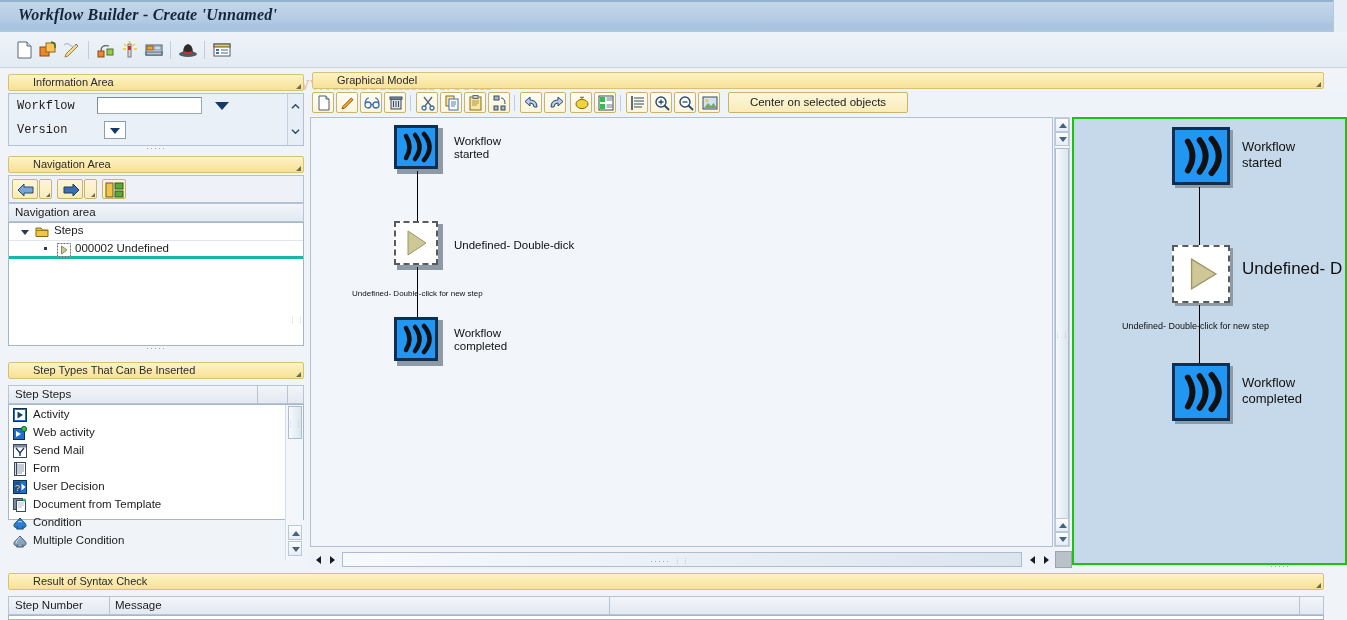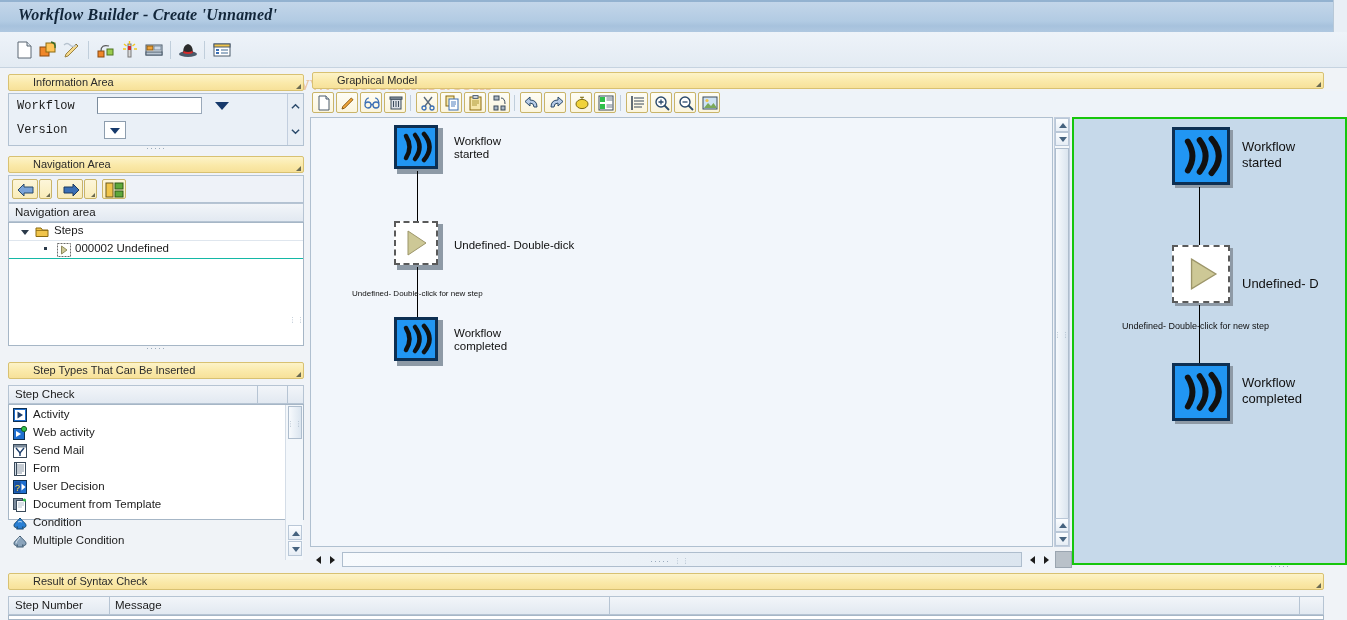--- a/index.html
+++ b/index.html
@@ -379,42 +379,42 @@
     <svg style="position:absolute;left:12px;top:6px" width="9" height="7" viewBox="0 0 9 7">
       <path d="M0 1 L8 1 L4 6 Z" fill="#2b3a4a"></path>
     </svg>
     <svg style="position:absolute;left:26px;top:2px" width="14" height="13" viewBox="0 0 14 13">
       <path d="M1 3 h5 l1.5 2 h5.5 v6.5 h-12 z" fill="#f0c44a" stroke="#8a6a10"></path>
       <path d="M1 5.5 h12" stroke="#8a6a10" stroke-width=".8"></path>
     </svg>
     <span class="txt" style="left:45px">Steps</span>
   </div>
 
-  <div class="treerow" style="left:0; top:18px; width:294px; border-bottom:1px solid #14b8a6;">
+  <div class="treerow" style="left:0; top:18px; width:294px; border-bottom:3px solid #14b8a6;">
     <span style="position:absolute;left:35px;top:6px;width:3px;height:3px;background:#2b3a4a;"></span>
     <svg style="position:absolute;left:48px;top:2px" width="14" height="14" viewBox="0 0 14 14">
       <rect x="0.5" y="0.5" width="13" height="13" fill="#ffffff" stroke="#6b6b6b" stroke-dasharray="2 1"></rect>
       <path d="M4.5 3 L10 7 L4.5 11 Z" fill="#cdc896" stroke="#8e8a5e"></path>
     </svg>
     <span class="txt" style="left:66px">000002 Undefined</span>
   </div>
 
   <div class="sb-thumb" style="right:1px; top:78px; width:10px; height:36px; border:none; background:transparent;">
     <span class="dots">⋮⋮</span>
   </div>
 </div>
 <div class="grip" style="left:8px; top:346px; width:296px;">·····</div>
 
 <div class="panelhdr" style="left:8px; top:362px; width:296px;">
   <span class="lbl">Step Types That Can Be Inserted</span>
   <span class="corner"></span>
 </div>
 
 <div class="tblhdr" style="left:8px; top:385px; width:296px; height:19px;">
-  <span class="cell" style="left:0">Step Check</span>
+  <span class="cell" style="left:0">Step Steps</span>
   <span class="divider" style="left:248px"></span>
   <span class="divider" style="left:278px"></span>
 </div>
 
 <div class="white-box" style="left:8px; top:404px; width:296px; height:116px;">
 
   <div class="listrow" style="left:2px; top:1px; width:272px;">
     <svg style="position:absolute;left:2px;top:2px" width="14" height="14" viewBox="0 0 14 14">
       <rect x="0.5" y="0.5" width="13" height="13" fill="#1f6fd0" stroke="#0d2f52"></rect>
       <rect x="2" y="2" width="10" height="10" fill="#ffffff"></rect>
@@ -613,20 +613,23 @@
     </svg>
   </div>
   <div class="sapbtn flat" style="left:388px; top:1px; width:22px; height:21px;">
     <svg width="16" height="16" viewBox="0 0 16 16" style="position:absolute;left:3px;top:2px">
       <rect x="1" y="2" width="14" height="12" fill="#cfe3f5" stroke="#3a4a5a"></rect>
       <circle cx="5" cy="5.5" r="1.6" fill="#f0c44a"></circle>
       <path d="M2 13 l4 -5 l3 3 l2.5 -3 l3.5 5 z" fill="#7aa85a"></path>
     </svg>
   </div>
 
+  <div class="sapbtn" style="left:418px; top:1px; width:180px; height:21px;">
+    <span class="btnlabel" style="line-height:19px;">Center on selected objects</span>
+  </div>
 </div>
 
 <div id="canvas" style="left:310px; top:117px; width:743px; height:430px;">
 
   <div class="node node-ev" style="left:83px; top:7px;">
     <div class="shadow"></div>
     <div class="face">
       <svg width="38" height="38" viewBox="0 0 38 38" style="position:absolute;left:0;top:0">
         <path d="M9 8 q7 11 0 22" stroke="#111" stroke-width="4.5" fill="none" stroke-linecap="round"></path>
         <path d="M18 7 q9 12 0 24" stroke="#111" stroke-width="4.5" fill="none" stroke-linecap="round"></path>
@@ -705,21 +708,21 @@
   <span class="arrowhead" style="left:122px; top:134px;"></span>
 
   <div class="node node-un" style="left:98px; top:126px; width:60px; height:60px;">
     <div class="shadow" style="width:58px;height:58px"></div>
     <div class="face" style="width:58px;height:58px">
       <svg width="54" height="54" viewBox="0 0 40 40" style="position:absolute;left:0;top:0">
         <path d="M13 9 L31 20 L13 31 Z" fill="#cdc896" stroke="#9c9569" stroke-width="1"></path>
       </svg>
     </div>
   </div>
-  <div class="nodelabel" style="left:168px; top:158px; font-size:13px;">Undefined- D</div>
+  <div class="nodelabel" style="left:168px; top:143px; font-size:17px;">Undefined- D</div>
 
   <div class="conn" style="left:125px; top:186px; height:72px;"></div>
   <span class="arrowhead" style="left:122px; top:252px;"></span>
   <div class="edgelabel" style="left:48px; top:202px; font-size:9px;">Undefined- Double-click for new step</div>
 
   <div class="node node-ev" style="left:98px; top:244px; width:60px; height:60px;">
     <div class="shadow" style="width:58px;height:58px"></div>
     <div class="face" style="width:58px;height:58px">
       <svg width="50" height="50" viewBox="0 0 38 38" style="position:absolute;left:1px;top:1px">
         <path d="M9 8 q7 11 0 22" stroke="#111" stroke-width="4.5" fill="none" stroke-linecap="round"></path>

